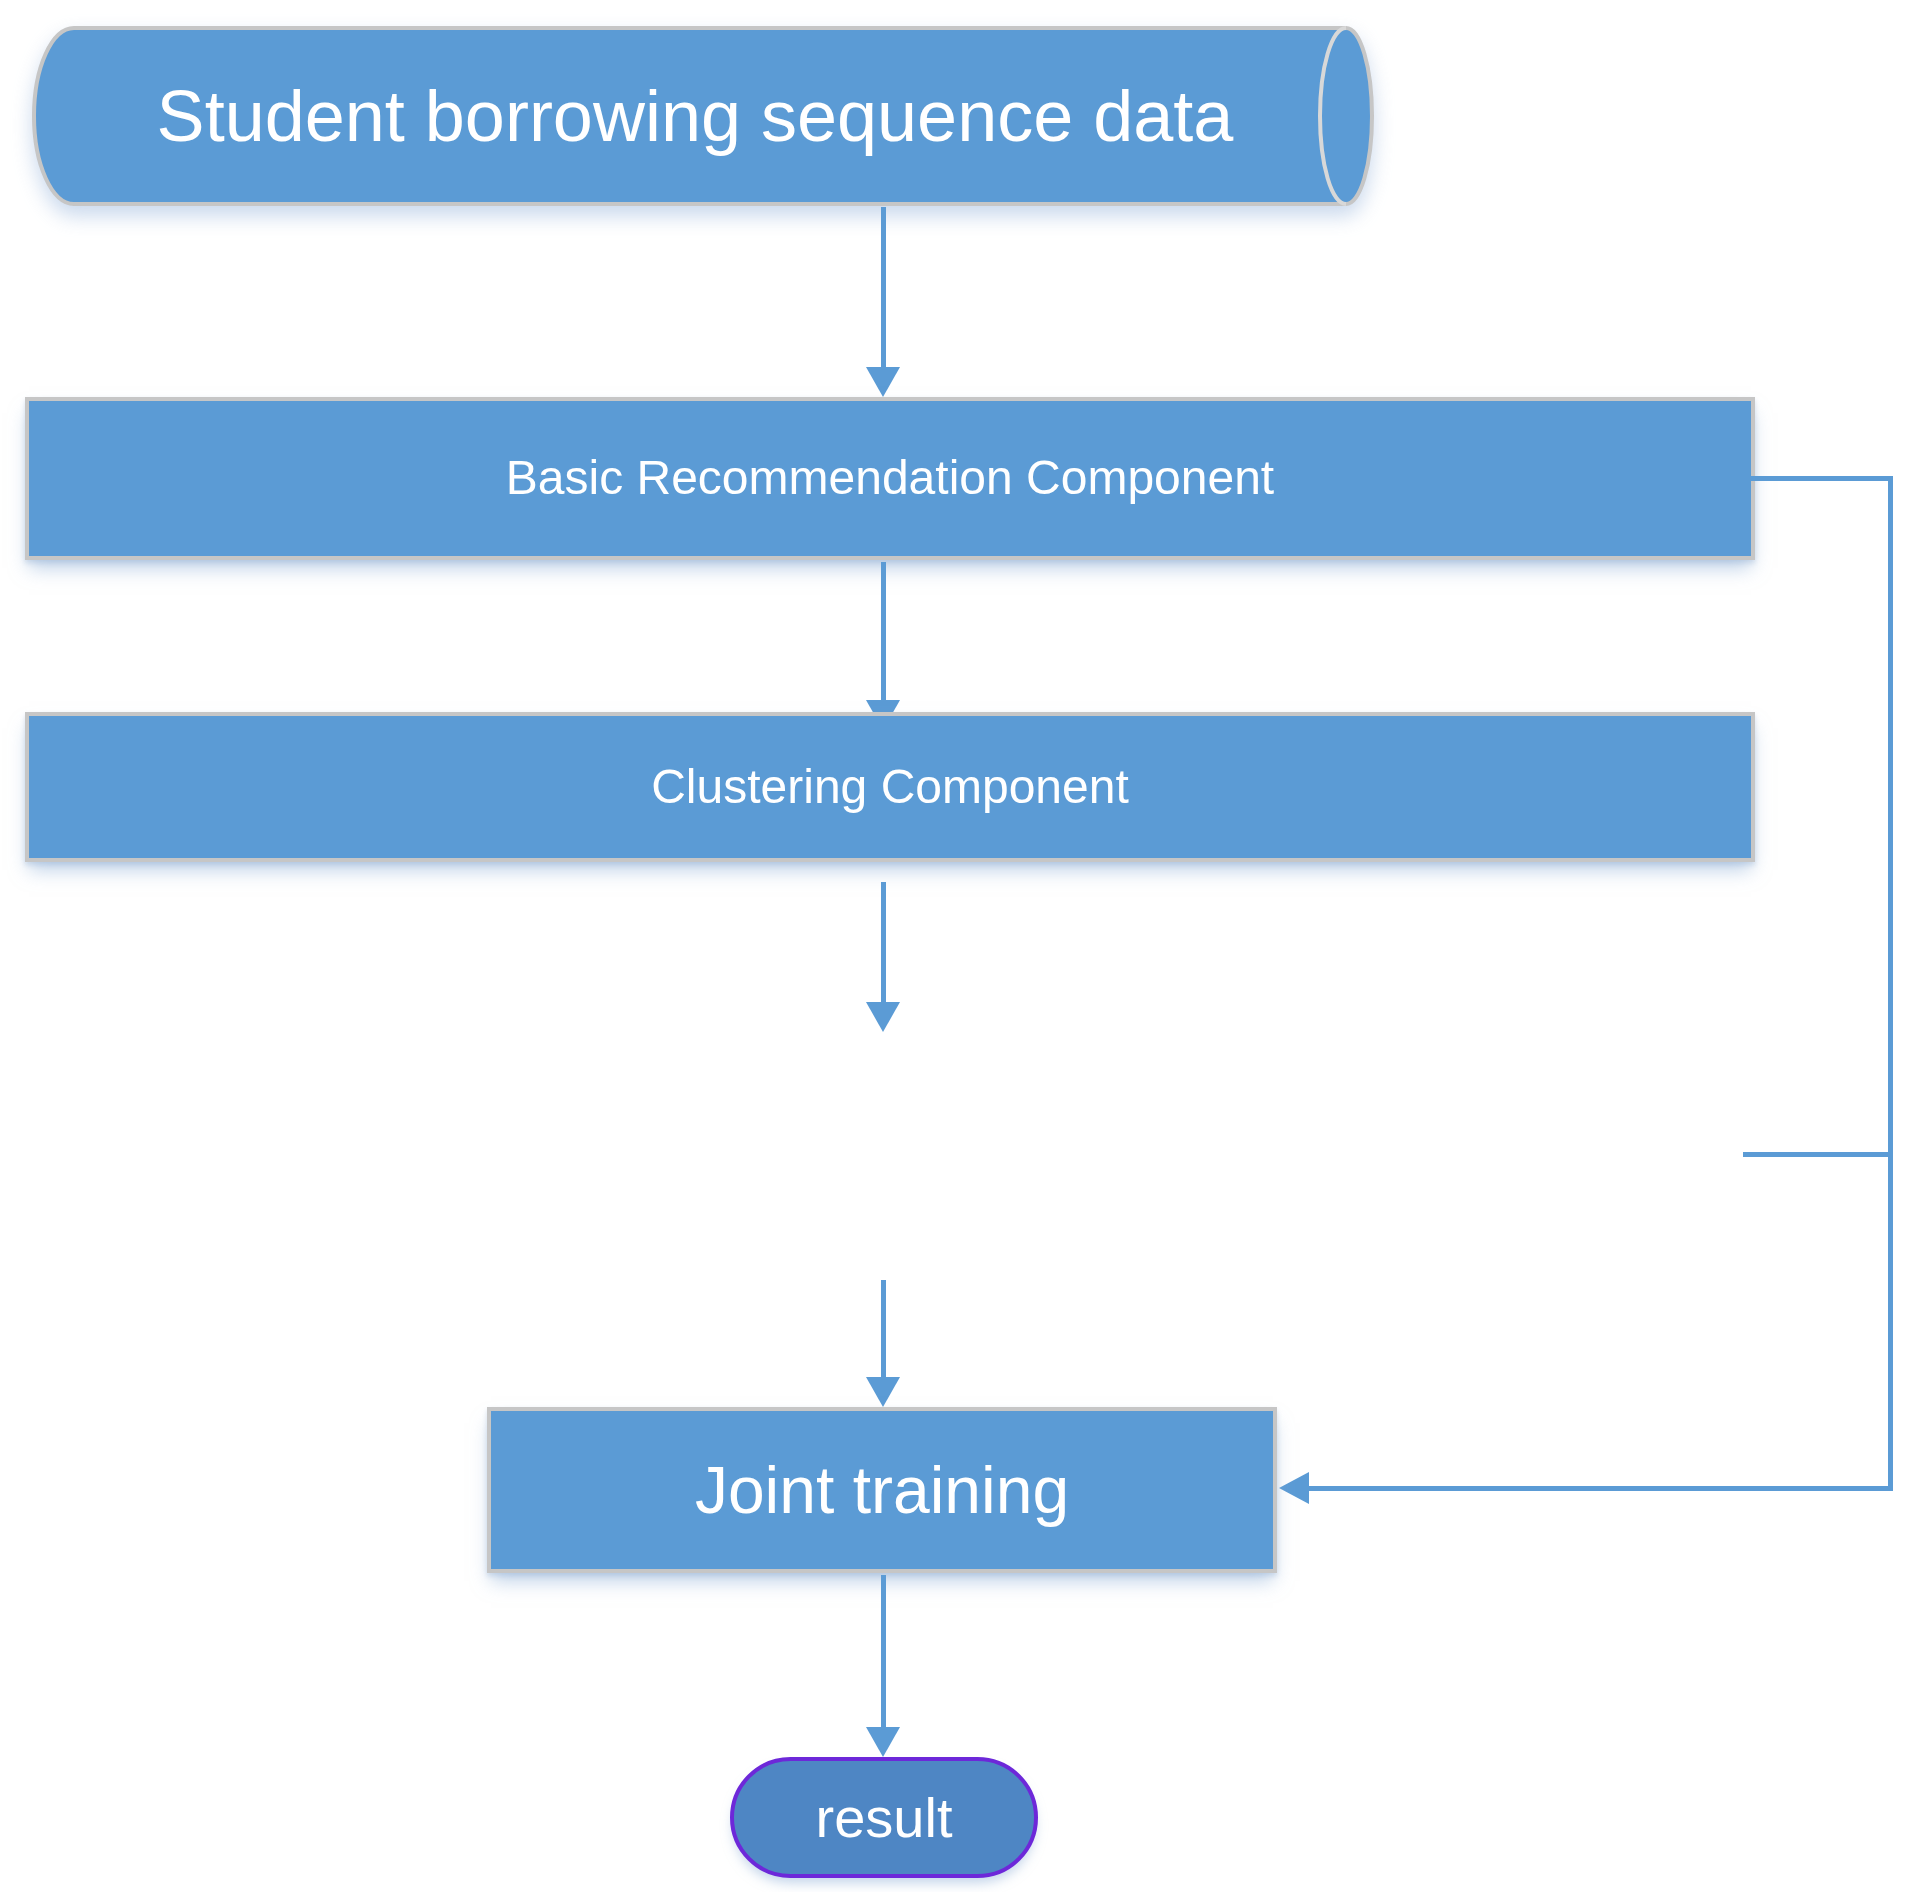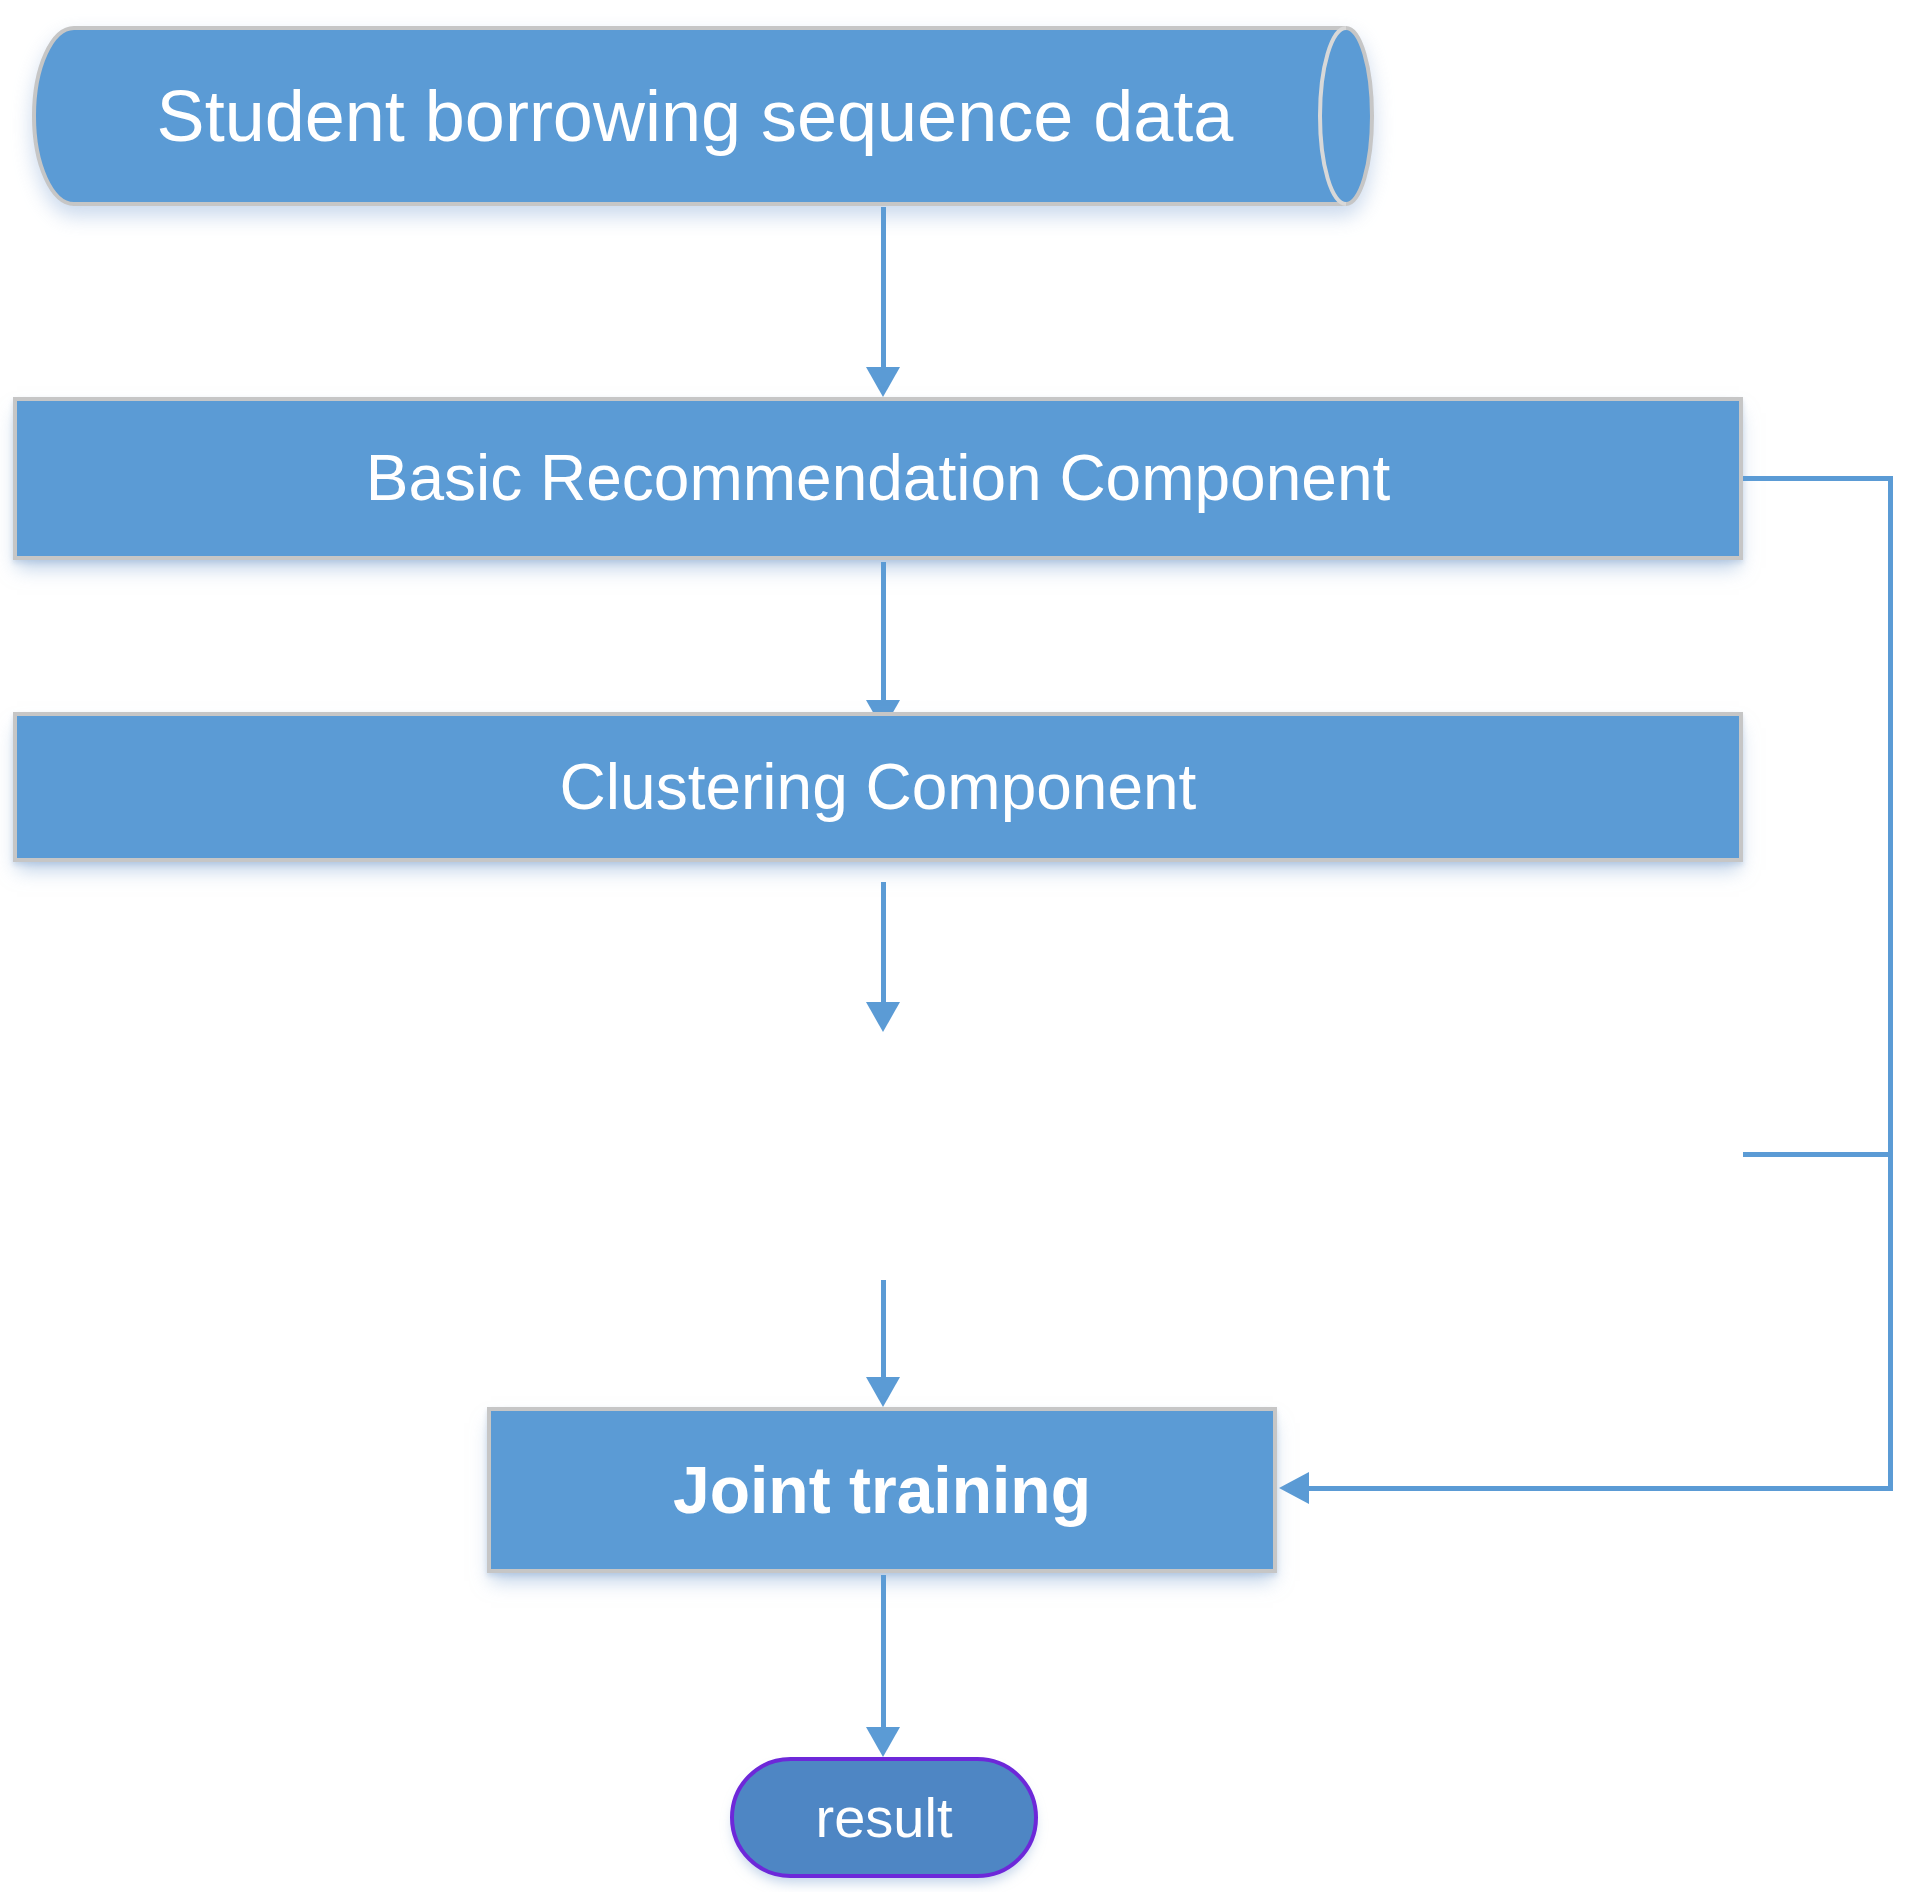--- a/index.html
+++ b/index.html
@@ -14,21 +14,21 @@
     position:absolute;
     background:#5b9bd5;
     border:4px solid #c6c6c6;
     box-sizing:border-box;
     display:flex;align-items:center;justify-content:center;
     color:#ffffff;
     text-align:center;
     box-shadow:0 12px 18px -4px rgba(137,171,214,0.55), 0 3px 5px rgba(160,185,215,0.40);
   }
   .node .label{display:block;}
-  .big-label{font-size:64px;line-height:1.38;}
+  .big-label{font-size:48px;line-height:1.38;margin-left:12px;}
   .cyl-wrap{position:absolute;left:30px;top:25px;width:1372px;height:182px;
     filter:drop-shadow(0 10px 10px rgba(137,171,214,0.45));}
   .cyl-text{
     position:absolute;left:30px;top:25px;width:1330px;height:182px;
     display:flex;align-items:center;justify-content:center;
     color:#ffffff;font-size:72px;
   }
   .vline,.hline{position:absolute;background:#5b9bd5;}
   .head-down{
     position:absolute;width:0;height:0;
@@ -85,21 +85,21 @@
 
   <div class="vline" style="left:881px;top:1280px;width:5px;height:97px;"></div>
   <div class="head-down" style="left:866px;top:1377px;"></div>
 
   <div class="hline" style="left:1743px;top:476px;width:150px;height:5px;"></div>
   <div class="vline" style="left:1888px;top:476px;width:5px;height:1015px;"></div>
   <div class="hline" style="left:1743px;top:1152px;width:145px;height:5px;"></div>
   <div class="hline" style="left:1307px;top:1486px;width:586px;height:5px;"></div>
   <div class="head-left" style="left:1279px;top:1472px;"></div>
 
-  <div class="node" id="node-joint" style="left:487px;top:1407px;width:790px;height:166px;font-weight:bold;">
+  <div class="node" id="node-joint" style="left:487px;top:1407px;width:790px;height:166px;">
     <span class="label">Joint training</span>
   </div>
 
   <div class="vline" style="left:881px;top:1575px;width:5px;height:152px;"></div>
   <div class="head-down" style="left:866px;top:1727px;"></div>
 
   <div class="node" id="node-result" style="left:730px;top:1757px;width:308px;height:121px;">
     <span class="label">result</span>
   </div>
 

